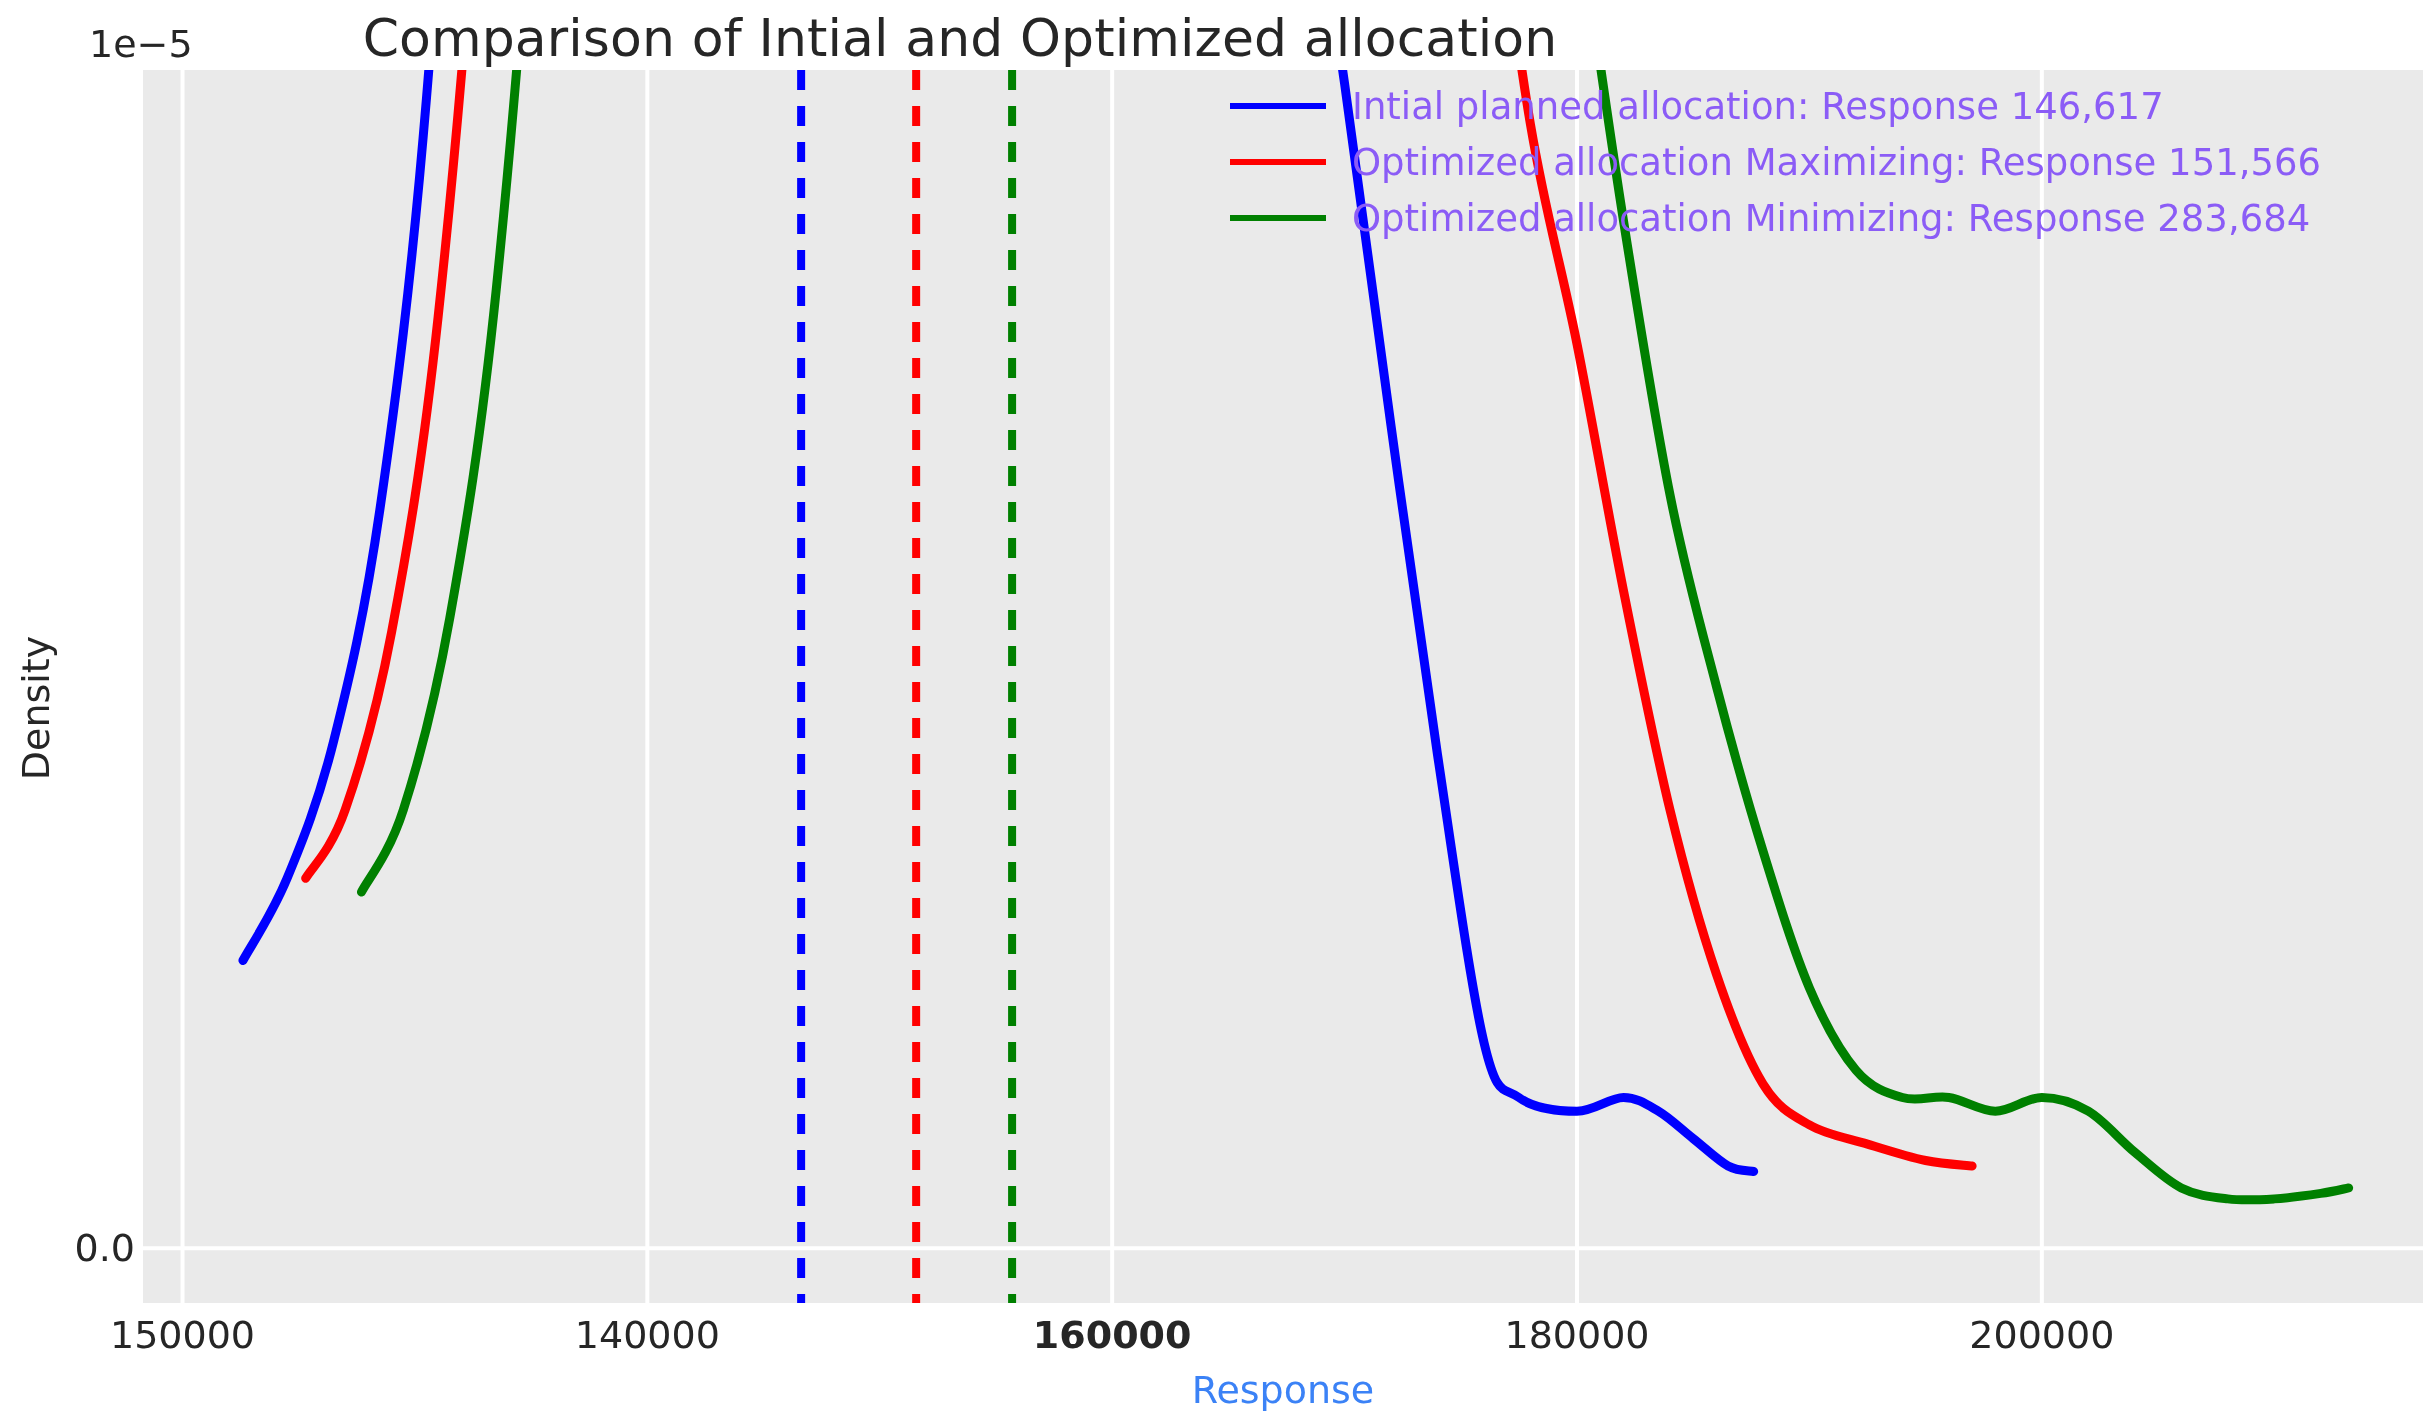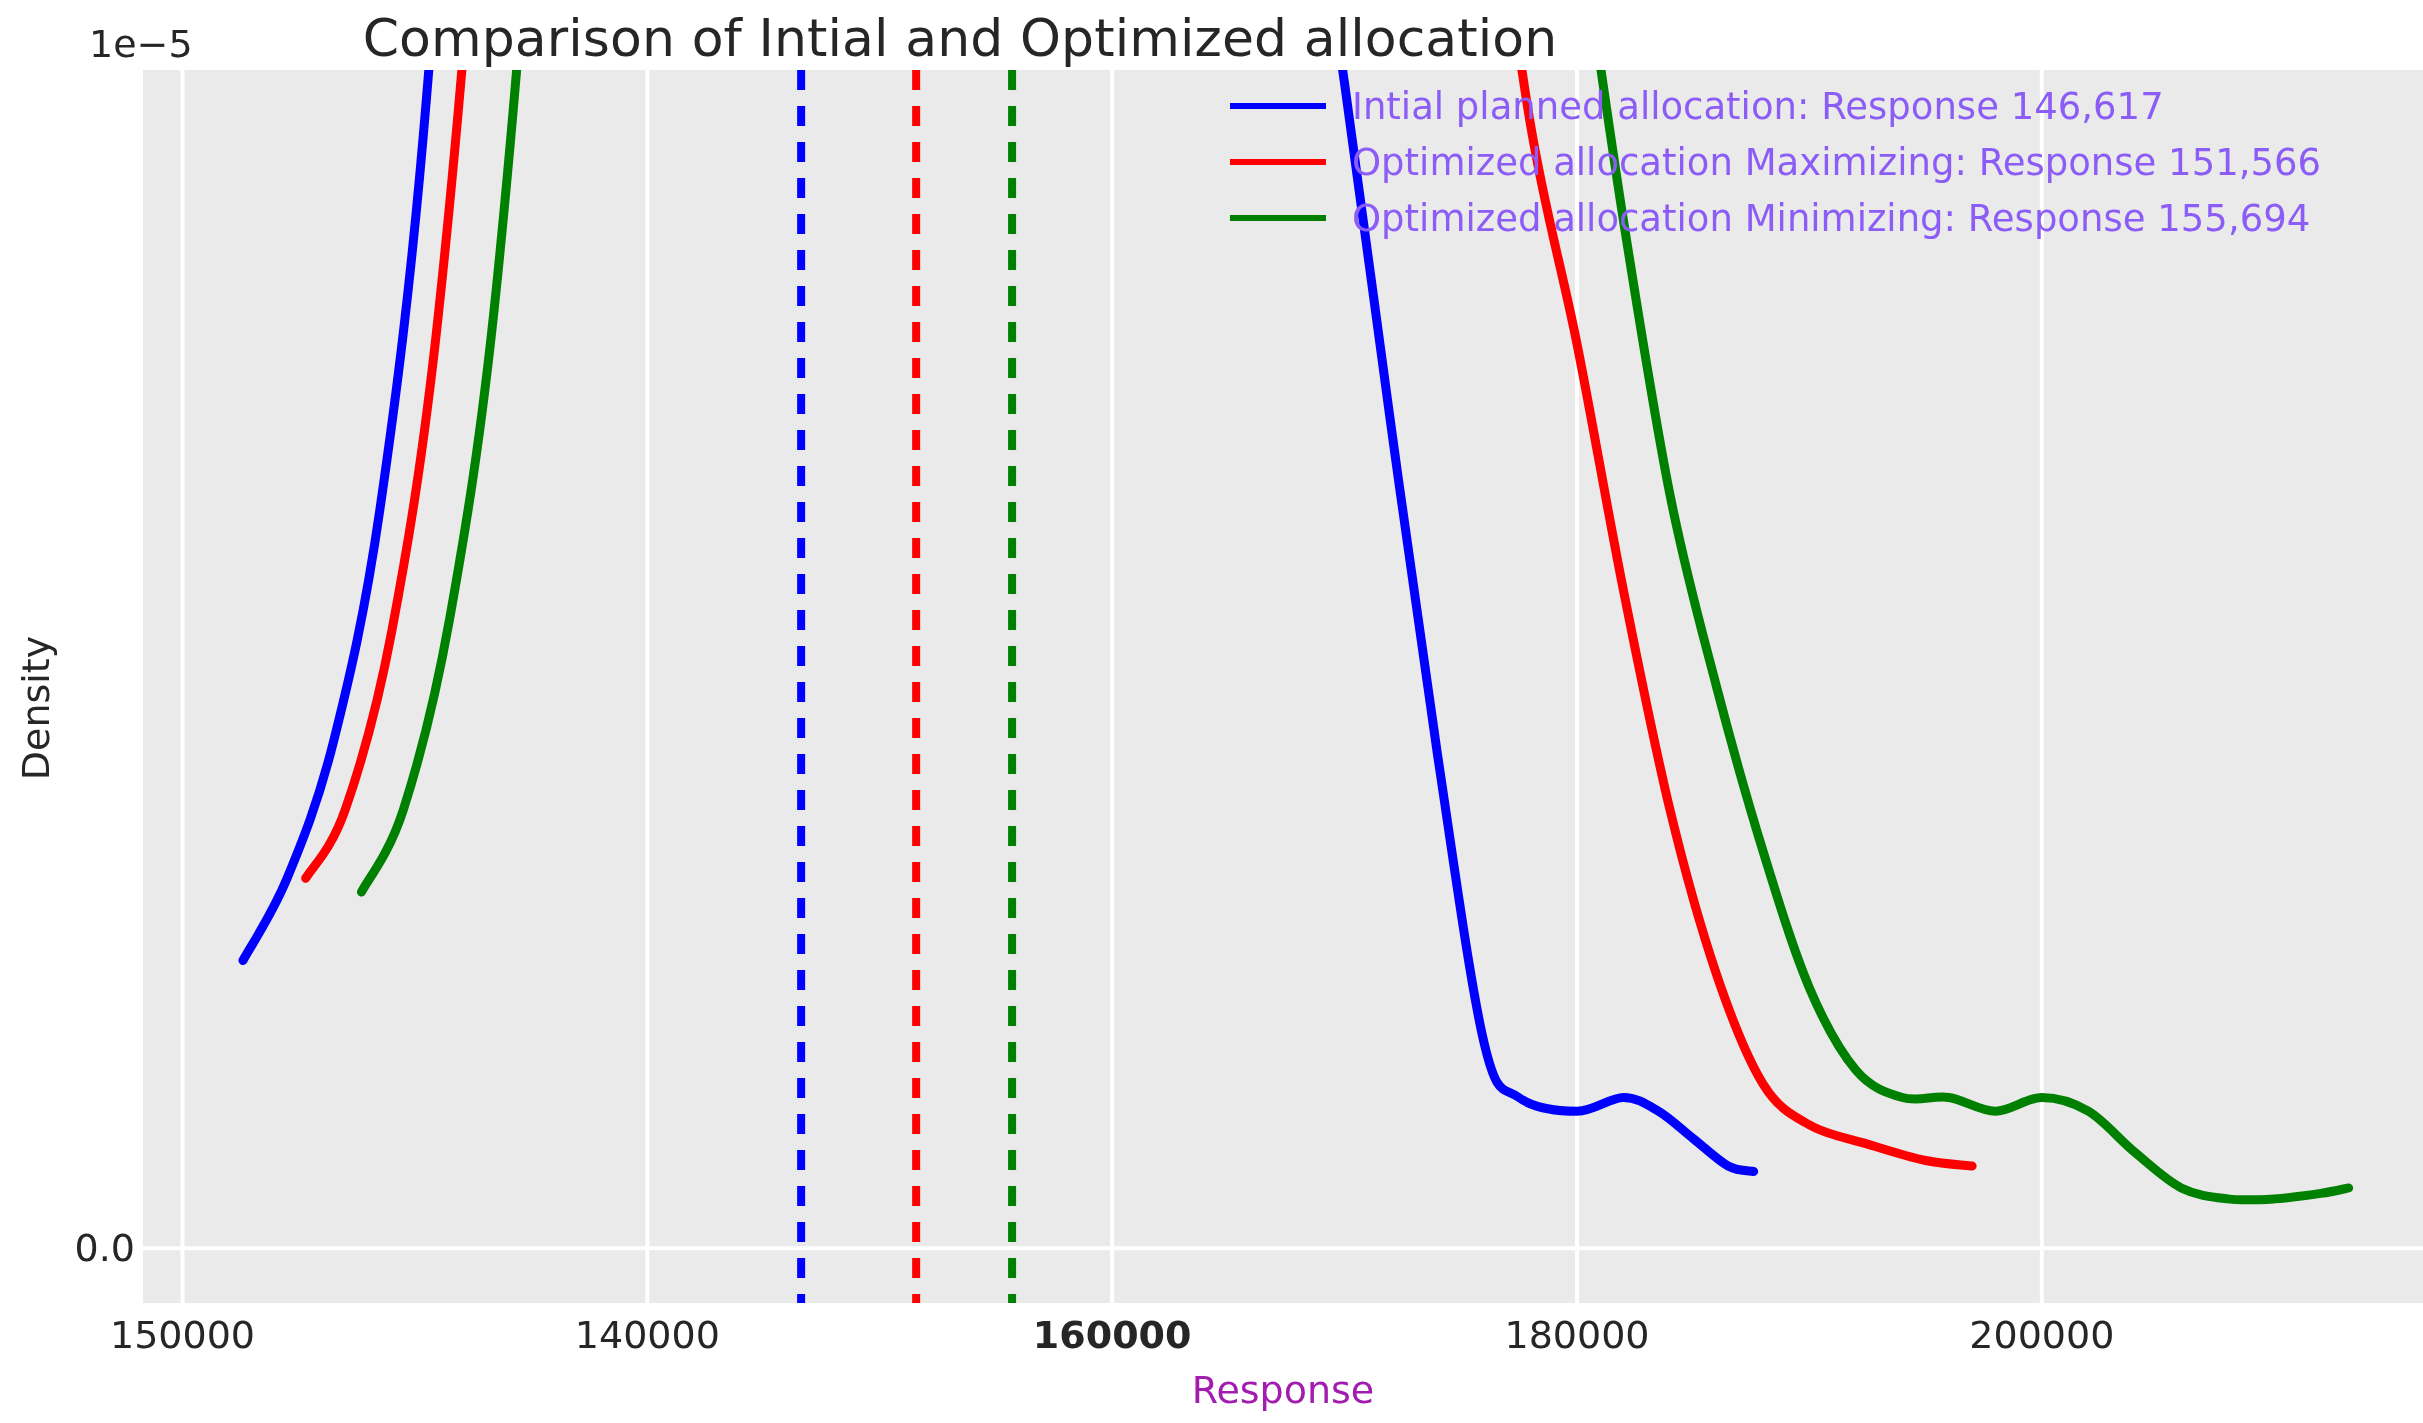--- a/index.html
+++ b/index.html
@@ -5,21 +5,21 @@
   html,body{margin:0;padding:0;background:#ffffff;}
   body{width:2423px;height:1423px;font-family:"DejaVu Sans","Liberation Sans",sans-serif;overflow:hidden;}
   #fig{position:relative;width:2423px;height:1423px;background:#ffffff;}
   #axes{position:absolute;left:143px;top:70px;width:2280px;height:1233px;background:#EAEAEA;overflow:hidden;}
   #axes svg{position:absolute;left:0;top:0;}
   #title{position:absolute;left:0;top:8px;width:1920px;text-align:center;font-size:52px;color:#262626;letter-spacing:0.1px;}
   #offsettext{position:absolute;left:143px;top:22px;font-size:38px;color:#262626;transform:translateX(-54px);}
   .ytickwrap{position:absolute;left:0;width:123px;text-align:right;font-size:38px;color:#262626;transform:translateY(-50%);margin-left:12px;}
   .xtickwrap{position:absolute;top:1313px;font-size:38px;color:#262626;transform:translateX(-50%);white-space:nowrap;}
   #ylabel{position:absolute;left:-174px;top:686px;width:420px;text-align:center;font-size:38px;color:#262626;transform:rotate(-90deg);}
-  #xlabel{position:absolute;left:143px;top:1368px;width:2280px;text-align:center;font-size:38px;color:#a21caf;}
+  #xlabel{position:absolute;left:143px;top:1368px;width:2280px;text-align:center;font-size:38px;color:#3b82f6;}
   #legend{position:absolute;left:1230px;top:78px;width:1170px;}
   .legrow{display:flex;align-items:center;height:56px;}
   .legline{width:96px;height:0;border-top-width:6px;border-top-style:solid;margin-right:26px;flex:none;}
   .legtext{font-size:37px;color:#8b5cf6;white-space:nowrap;}
 </style>
 </head>
 <body>
 
 <div id="fig">
 
@@ -76,17 +76,17 @@
       <div class="legrow">
         <span class="legline" style="border-top-color: rgb(0, 0, 255);"></span>
         <span class="legtext">Intial planned allocation: Response 146,617</span>
       </div>
       <div class="legrow">
         <span class="legline" style="border-top-color: rgb(255, 0, 0);"></span>
         <span class="legtext">Optimized allocation Maximizing: Response 151,566</span>
       </div>
       <div class="legrow">
         <span class="legline" style="border-top-color: rgb(0, 128, 0);"></span>
-        <span class="legtext">Optimized allocation Minimizing: Response 155,694</span>
+        <span class="legtext">Optimized allocation Minimizing: Response 283,684</span>
       </div>
     </div>
 
 </div>
 
 </body></html>

